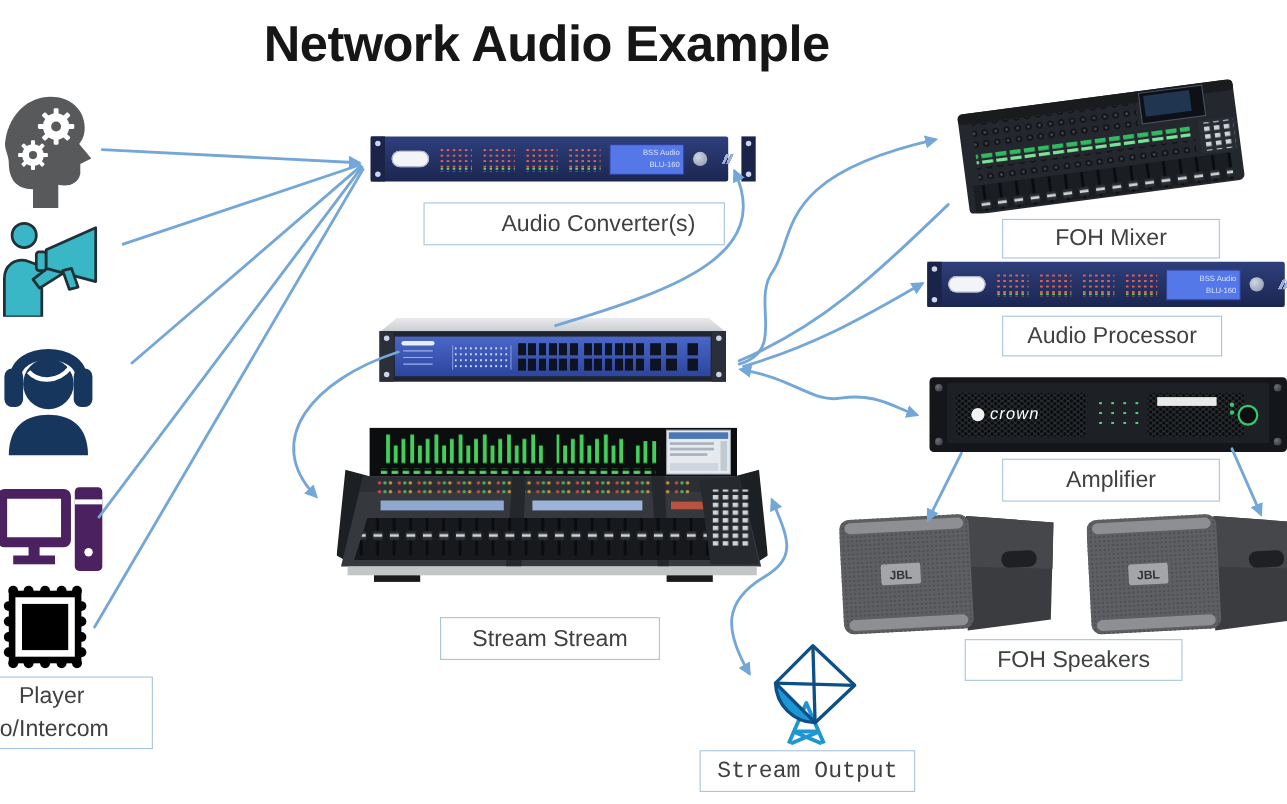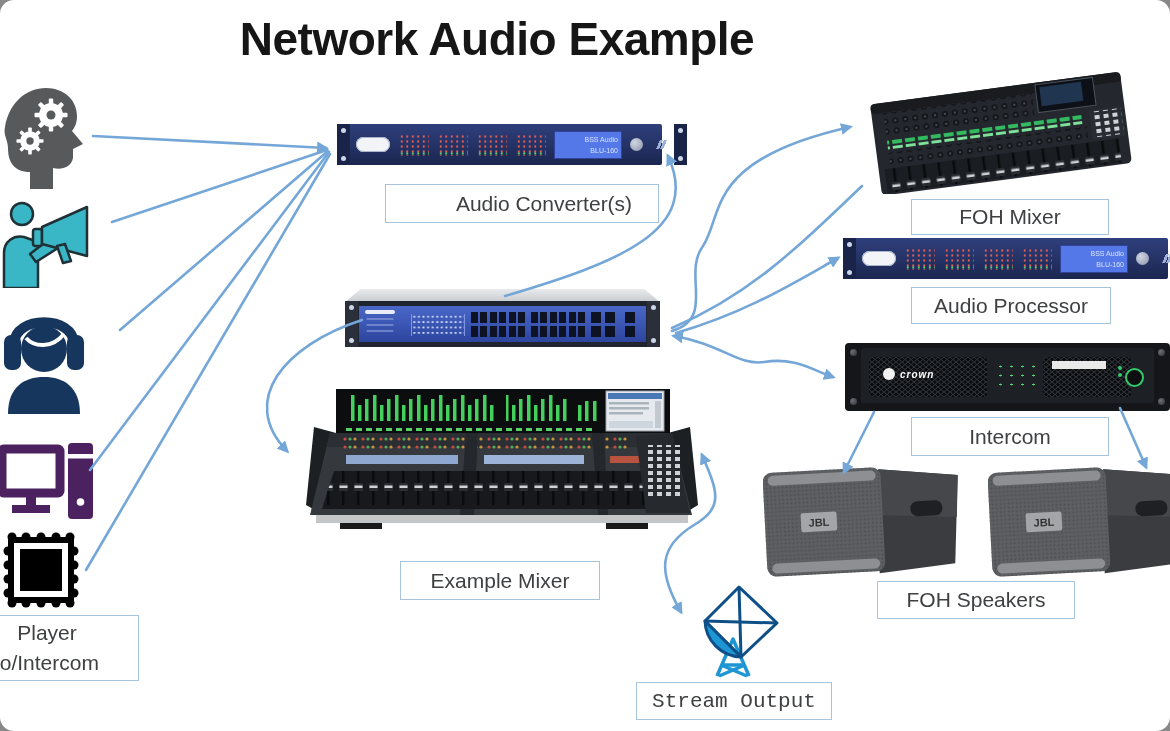--- a/index.html
+++ b/index.html
@@ -1,17 +1,17 @@
 <!DOCTYPE html>
 <html><head>
 <meta charset="utf-8">
 <style>
   html,body{margin:0;padding:0;background:#888;}
   #canvas{position:relative;width:1170px;height:731px;background:#ffffff;overflow:hidden;
-          font-family:"Liberation Sans",sans-serif;margin:0 auto;border-radius:14px;}
+          font-family:"Liberation Sans",sans-serif;margin:0 auto;}
   .abs{position:absolute;}
   
   #title{left:157px;top:12px;width:680px;text-align:center;font-size:46px;font-weight:bold;
          color:#161616;letter-spacing:-0.5px;}
   
   .labelbox{background:#fff;border:1.6px solid #a7c4de;color:#3f4042;font-size:21px;
             display:flex;align-items:center;justify-content:center;z-index:6;}
   .labelbox.two{flex-direction:column;line-height:30px;}
   
   .bss{background:linear-gradient(#2e3f7c,#1b2650);border-radius:2px;z-index:2;display:flex;}
@@ -50,21 +50,21 @@
   .sw-prow{height:11px;background-image:repeating-linear-gradient(90deg,#0d1322 0 7px,rgba(0,0,0,0) 7px 9.4px);}
   
   #amp{left:845px;top:343px;width:325px;height:68px;background:#141619;border-radius:4px;z-index:2;}
   .amp-screw{position:absolute;width:7px;height:7px;border-radius:50%;background:radial-gradient(circle at 35% 35%,#6c7076,#2c2f34);}
   .amp-face{position:absolute;left:16px;top:5px;right:16px;bottom:8px;background:#1d2024;border-radius:3px;}
   .amp-grille{position:absolute;top:9px;height:40px;border-radius:4px;background-color:#2c3036;
       background-image:radial-gradient(#0a0b0c 1.6px,rgba(0,0,0,0) 1.9px),radial-gradient(#0a0b0c 1.6px,rgba(0,0,0,0) 1.9px);
       background-size:6px 5px;background-position:0 0,3px 2.5px;}
   .amp-grille.l{left:8px;width:118px;}
   .amp-grille.r{left:182px;width:88px;}
-  .amp-brand{position:absolute;left:14px;top:11px;color:#fff;font-size:10px;font-style:italic;font-weight:bold;
+  .amp-brand{position:absolute;left:14px;top:11px;color:#fff;font-size:15px;font-style:italic;font-weight:normal;
              letter-spacing:1px;}
   .amp-brand:before{content:"";display:inline-block;width:12px;height:12px;border-radius:50%;
              background:#f2f2f2;margin-right:5px;vertical-align:-2px;}
   .amp-leds{position:absolute;left:134px;top:14px;width:44px;height:28px;
             background-image:radial-gradient(#51d678 1.1px,rgba(0,0,0,0) 1.3px);background-size:11px 9px;}
   .amp-model{position:absolute;right:48px;top:13px;width:54px;height:8px;background:#e9e9e9;z-index:3;}
   .amp-pwr{position:absolute;right:10px;top:20px;width:15px;height:15px;border-radius:50%;
            border:2.5px solid #35c96c;background:#0c0e10;}
   .amp-ledsm{position:absolute;right:32px;top:18px;width:4px;height:4px;border-radius:50%;background:#35c96c;
            box-shadow:0 7px 0 #35c96c;}
@@ -324,21 +324,21 @@
       <div class="amp-grille l">
         <div class="amp-brand">crown</div>
       </div>
       <div class="amp-leds"></div>
       <div class="amp-grille r"></div>
       <div class="amp-model"></div>
       <div class="amp-ledsm"></div>
       <div class="amp-pwr"></div>
     </div>
   </div>
-  <div class="abs labelbox" style="left:911px;top:417px;width:196px;height:37px;">Intercom</div>
+  <div class="abs labelbox" style="left:911px;top:417px;width:196px;height:37px;">Amplifier</div>
 
   <svg class="abs devsvg" style="left:306px;top:387px" width="392" height="148" viewBox="0 0 392 148">
     <polygon points="8,40 30,46 18,128 0,118" fill="#1d2023"></polygon>
     <polygon points="384,40 362,46 376,128 392,118" fill="#1d2023"></polygon>
     <rect x="30" y="2" width="334" height="44" fill="#0b0d0e"></rect>
     <rect x="42" y="6" width="148" height="38" fill="url(#vu)"></rect>
     <rect x="200" y="6" width="64" height="38" fill="url(#vu)"></rect>
     <rect x="272" y="14" width="22" height="30" fill="url(#vu)"></rect>
     <rect x="40" y="39" width="250" height="5" fill="url(#vud)"></rect>
     <rect x="300" y="4" width="58" height="40" fill="#e6eaee" stroke="#9aa2a8"></rect>
@@ -357,21 +357,21 @@
     <rect x="178" y="68" width="100" height="9" fill="#9db3d8"></rect>
     <rect x="304" y="69" width="30" height="7" fill="#b8533f"></rect>
     <polygon points="28,84 362,84 372,122 16,122" fill="#17191c"></polygon>
     <polygon points="28,84 362,84 372,122 16,122" fill="url(#fad)"></polygon>
     <polygon points="330,50 366,46 384,126 340,126" fill="#26292d"></polygon>
     <rect x="340" y="58" width="36" height="52" fill="url(#wbt)"></rect>
     <rect x="10" y="128" width="372" height="8" fill="#c3c5c7"></rect>
     <rect x="34" y="136" width="42" height="6" fill="#1a1a1a"></rect>
     <rect x="300" y="136" width="42" height="6" fill="#1a1a1a"></rect>
   </svg>
-  <div class="abs labelbox" style="left:400px;top:561px;width:198px;height:37px;">Example Mixer</div>
+  <div class="abs labelbox" style="left:400px;top:561px;width:198px;height:37px;">Stream Stream</div>
 
   <svg class="abs devsvg" style="left:763px;top:466px" width="205" height="114" viewBox="0 0 205 114">
     <g transform="rotate(-3 100 56)">
       <polygon points="118,4 197,14 190,102 114,108" fill="#3a3c3f"></polygon>
       <polygon points="118,4 197,14 194,56 116,50" fill="#45474b"></polygon>
       <rect x="148" y="38" width="32" height="15" rx="7" fill="#1e2023"></rect>
       <rect x="2" y="2" width="118" height="104" rx="9" fill="#5d5f62"></rect>
       <rect x="2" y="2" width="118" height="104" rx="9" fill="url(#grd)"></rect>
       <rect x="7" y="5" width="108" height="10" rx="5" fill="#8d8f92"></rect>
       <rect x="7" y="93" width="108" height="10" rx="5" fill="#8d8f92"></rect>

